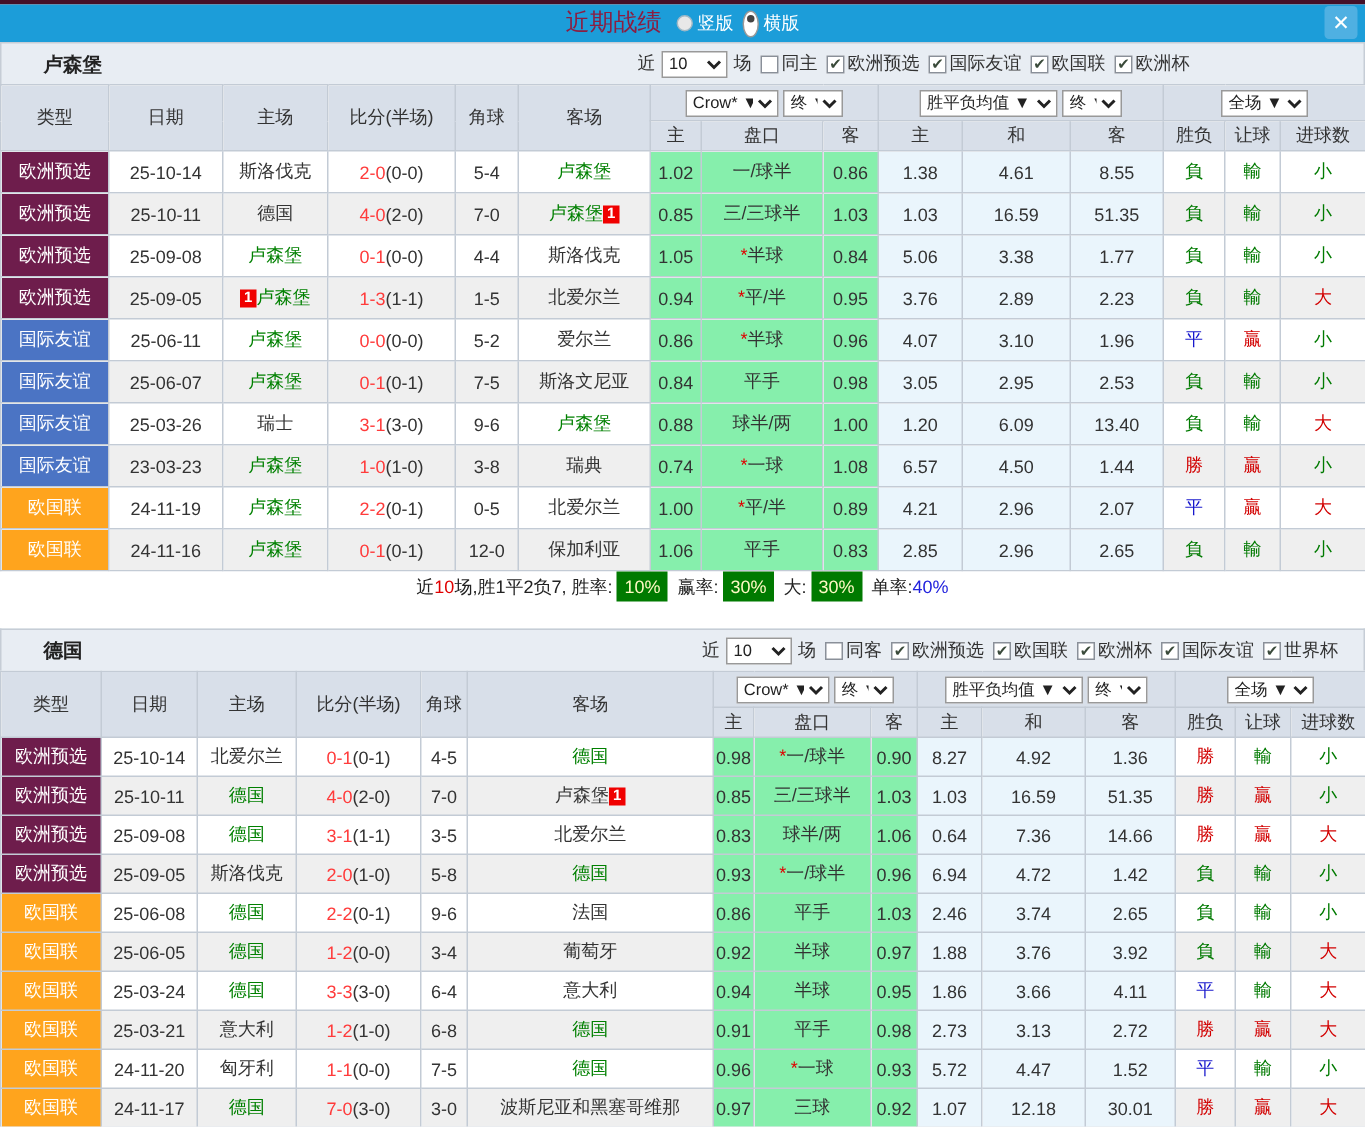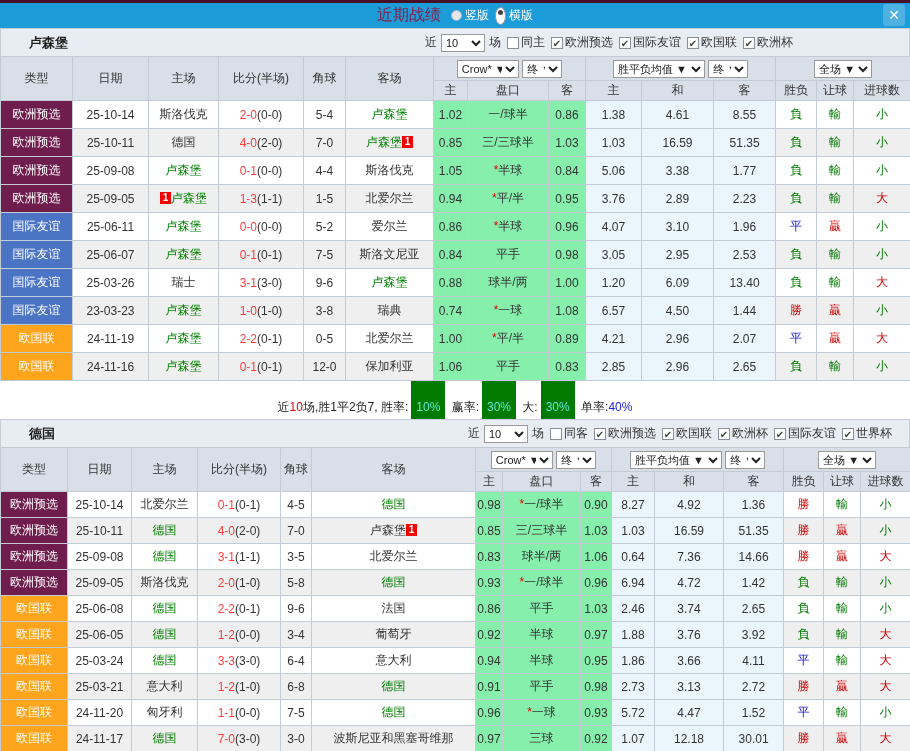--- a/index.html
+++ b/index.html
@@ -35,21 +35,21 @@
   tr.even .st{background:#FFFFFF;} tr.odd .st{background:#EFEFEF;}
   td.cream{background:#86efac;} td.lblue{background:#EAF5FC;}
   td.type{color:#fff;font-size:12px;}
   .t-purple{background:var(--type_qualifier);} .t-blue{background:var(--type_friendly);} .t-orange{background:var(--type_nations);}
   .focus{color:var(--focus);}
   .ft{color:var(--score);margin-top:30px;} .ht{color:#333;}
   .c-red{color:var(--win);} .c-blue{color:var(--draw);} .c-green{color:var(--lose);}
   .star{color:#E00000;}
   .badge{display:inline-block;background:var(--badge);color:#fff;font-size:10px;font-weight:bold;width:11px;height:12px;line-height:12px;text-align:center;vertical-align:1px;}
   .summary{height:20px;line-height:20px;text-align:center;font-size:12px;color:#222;background:#fff;}
-  .pct{display:inline-block;background:var(--pct);color:#5eead4;padding:16px 5px;margin:0 3px;}
+  .pct{display:inline-block;background:var(--pct);color:#fef9c3;padding:0 5px;margin:0 3px;}
   .rednum{color:#E00000;} .bluepct{color:var(--rateblue);}
   .gap{height:18px;background:#fff;}
 </style>
 </head>
 <body>
 
 <div class="topstrip"></div>
 <div class="topbar">
   <span class="title">近期战绩</span>
   <span class="radio"></span>

